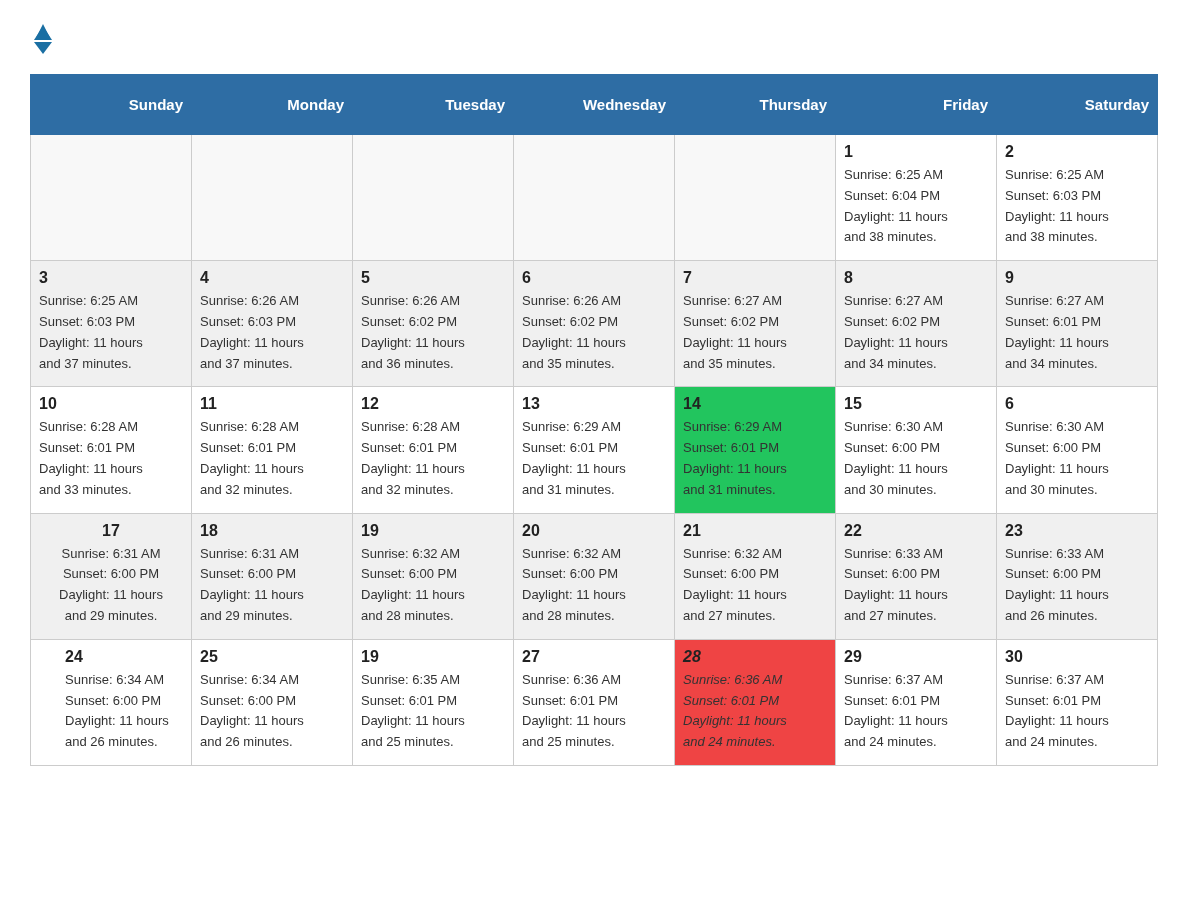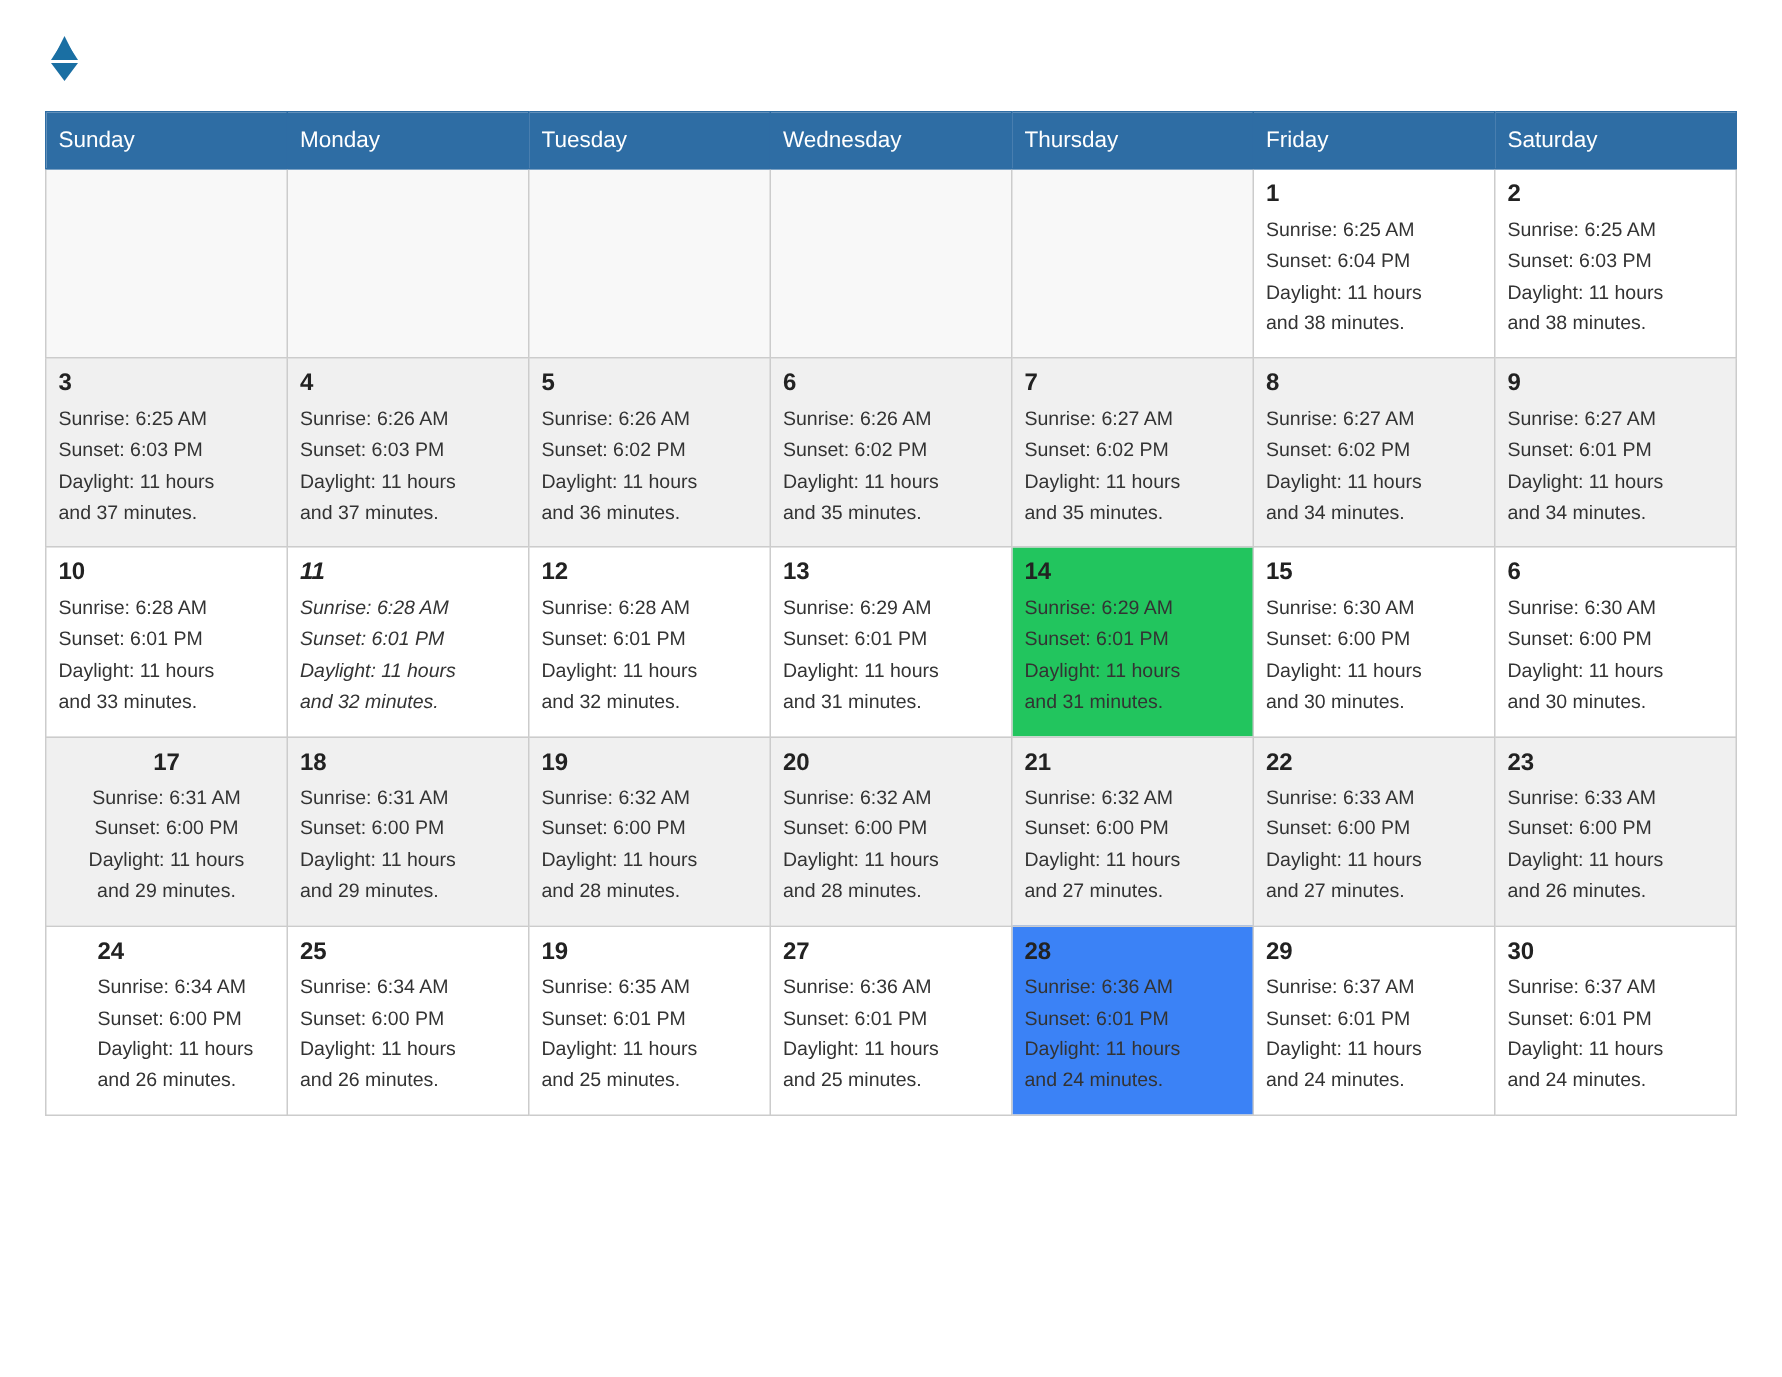--- a/index.html
+++ b/index.html
@@ -37,24 +37,24 @@
       color: #555;
     }
     .calendar-table {
       width: 100%;
       border-collapse: collapse;
       table-layout: fixed;
     }
     .calendar-table th {
       background-color: #2e6da4;
       color: #fff;
-      padding: 10px 8px;
+      padding: 21px 8px;
       font-size: 15px;
-      font-weight: normal;
-      text-align: left;
+      font-weight: bold;
+      text-align: right;
       border: 1px solid #2e6da4;
     }
     .calendar-table td {
       vertical-align: top;
       padding: 8px 8px 12px 8px;
       border: 1px solid #ccc;
       height: 120px;
       width: calc(100% / 7);
     }
     .cell-date {
@@ -163,21 +163,21 @@
         <td style="background-color: rgb(240, 240, 240);">
           <div class="cell-date">9</div>
           <div class="cell-info">Sunrise: 6:27 AM<br>Sunset: 6:01 PM<br>Daylight: 11 hours<br>and 34 minutes.</div>
         </td>
       </tr>
       <tr>
         <td style="background-color: rgb(255, 255, 255);">
           <div class="cell-date">10</div>
           <div class="cell-info">Sunrise: 6:28 AM<br>Sunset: 6:01 PM<br>Daylight: 11 hours<br>and 33 minutes.</div>
         </td>
-        <td style="background-color: rgb(255, 255, 255); font-style: italic;">
+        <td style="background-color: rgb(255, 255, 255);">
           <div class="cell-date">11</div>
           <div class="cell-info">Sunrise: 6:28 AM<br>Sunset: 6:01 PM<br>Daylight: 11 hours<br>and 32 minutes.</div>
         </td>
         <td style="background-color: rgb(255, 255, 255);">
           <div class="cell-date">12</div>
           <div class="cell-info">Sunrise: 6:28 AM<br>Sunset: 6:01 PM<br>Daylight: 11 hours<br>and 32 minutes.</div>
         </td>
         <td style="background-color: rgb(255, 255, 255);">
           <div class="cell-date">13</div>
           <div class="cell-info">Sunrise: 6:29 AM<br>Sunset: 6:01 PM<br>Daylight: 11 hours<br>and 31 minutes.</div>
@@ -235,21 +235,21 @@
           <div class="cell-info">Sunrise: 6:34 AM<br>Sunset: 6:00 PM<br>Daylight: 11 hours<br>and 26 minutes.</div>
         </td>
         <td style="background-color: rgb(255, 255, 255);">
           <div class="cell-date">19</div>
           <div class="cell-info">Sunrise: 6:35 AM<br>Sunset: 6:01 PM<br>Daylight: 11 hours<br>and 25 minutes.</div>
         </td>
         <td style="background-color: rgb(255, 255, 255);">
           <div class="cell-date">27</div>
           <div class="cell-info">Sunrise: 6:36 AM<br>Sunset: 6:01 PM<br>Daylight: 11 hours<br>and 25 minutes.</div>
         </td>
-        <td style="background-color: #3b82f6;">
+        <td style="background-color: #ef4444; font-style: italic;">
           <div class="cell-date">28</div>
           <div class="cell-info">Sunrise: 6:36 AM<br>Sunset: 6:01 PM<br>Daylight: 11 hours<br>and 24 minutes.</div>
         </td>
         <td style="background-color: rgb(255, 255, 255);">
           <div class="cell-date">29</div>
           <div class="cell-info">Sunrise: 6:37 AM<br>Sunset: 6:01 PM<br>Daylight: 11 hours<br>and 24 minutes.</div>
         </td>
         <td style="background-color: rgb(255, 255, 255);">
           <div class="cell-date">30</div>
           <div class="cell-info">Sunrise: 6:37 AM<br>Sunset: 6:01 PM<br>Daylight: 11 hours<br>and 24 minutes.</div>

